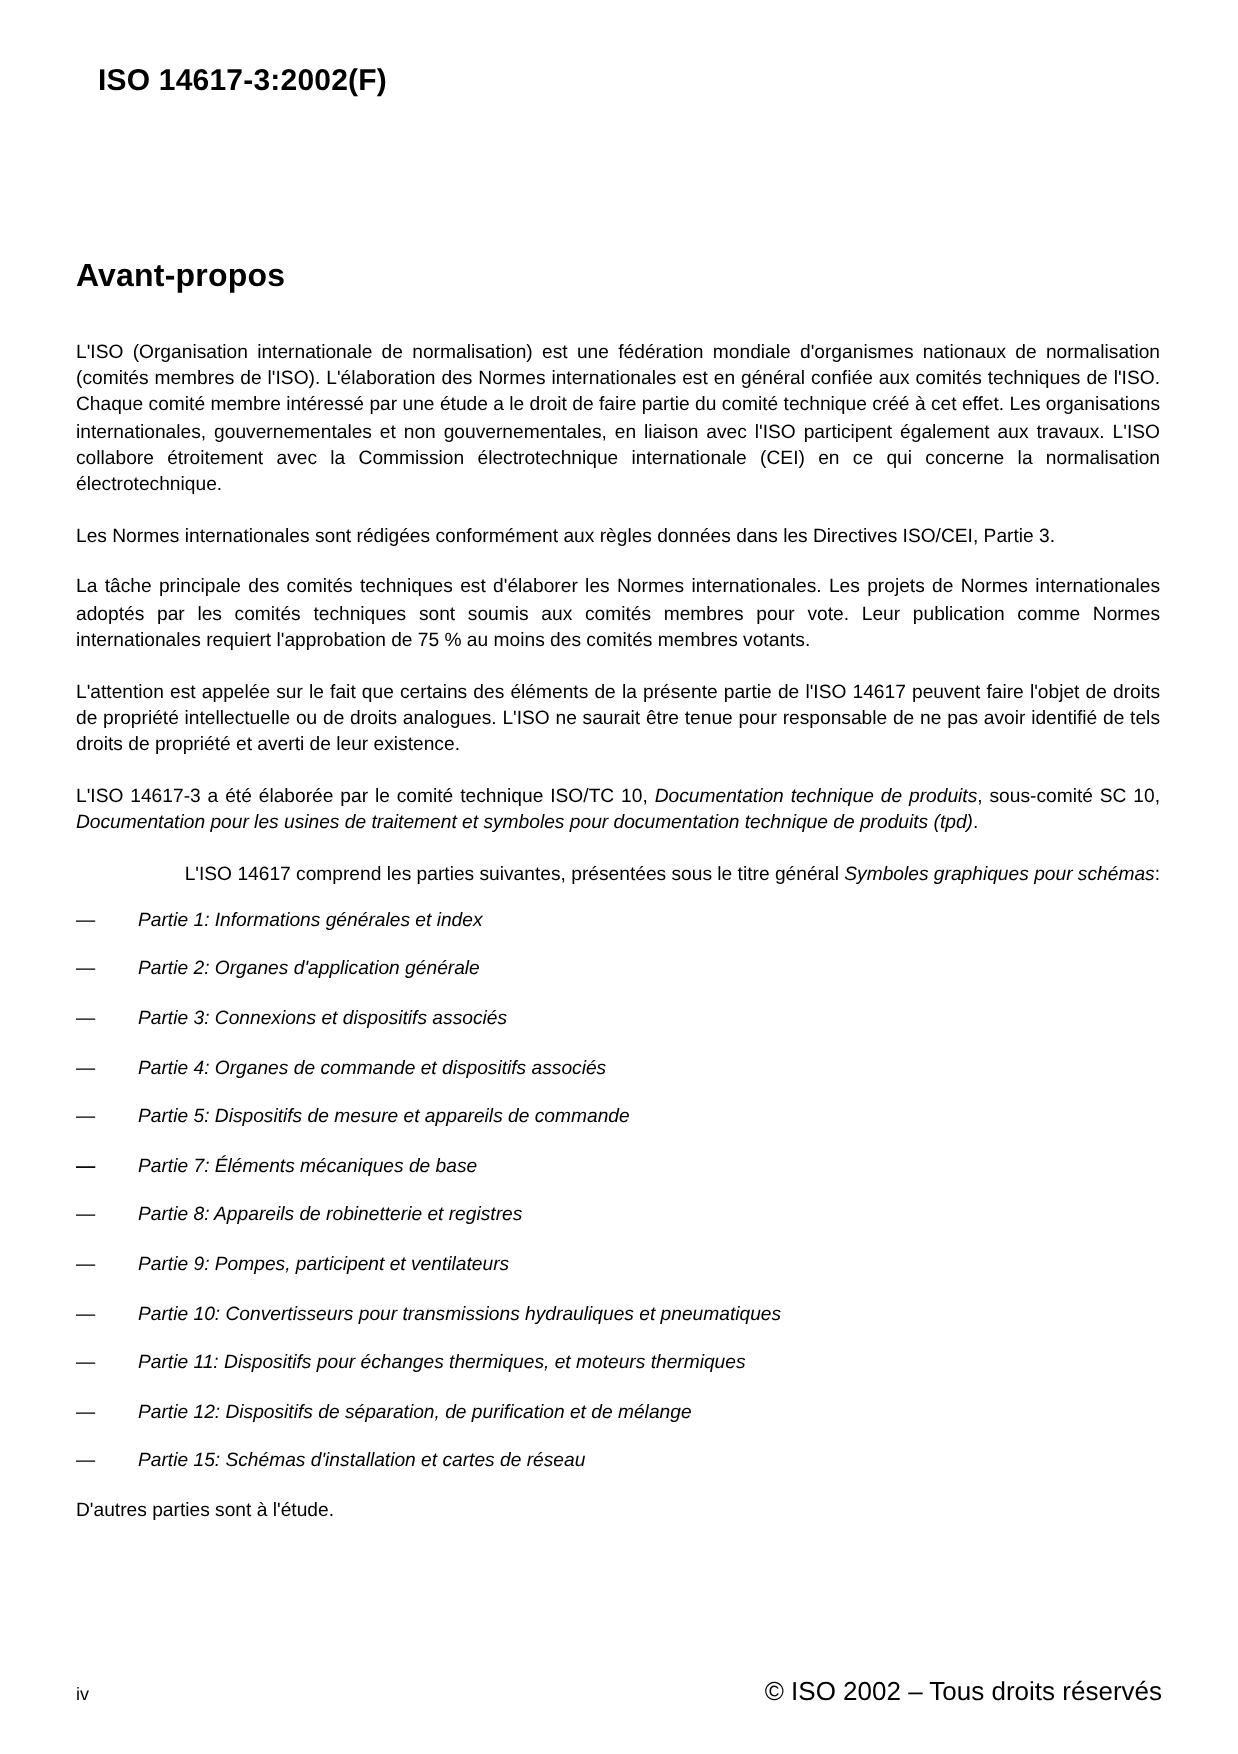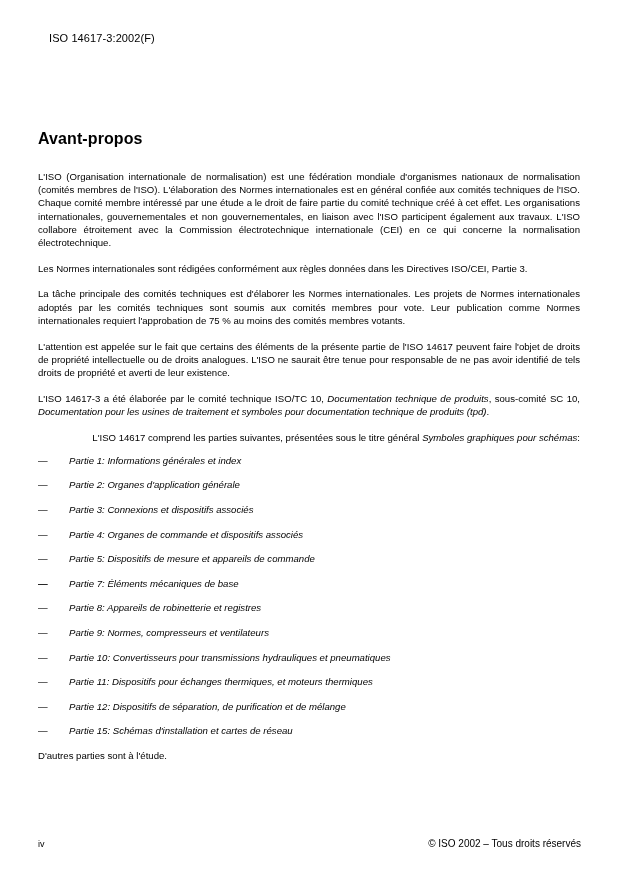--- a/index.html
+++ b/index.html
@@ -16,22 +16,22 @@
     width: 619px;
     height: 877px;
     background: #ffffff;
     overflow: hidden;
   }
   
   .doc-header {
     position: absolute;
     left: 38px;
     top: 32px;
-    font-size: 11px;
-    font-weight: normal;
+    font-size: 15px;
+    font-weight: bold;
     letter-spacing: 0.1px;
     padding-left: 11px;
   }
   
   .content {
     position: absolute;
     left: 38px;
     top: 130px;
     width: 542px;
   }
@@ -94,21 +94,21 @@
     display: flex;
     justify-content: space-between;
     align-items: baseline;
     font-size: 9px;
     text-align: center;
   }
   .folio {
     font-weight: normal;
   }
   .copyright {
-    font-size: 10px;
+    font-size: 13px;
   }
 </style>
 </head>
 <body>
 
 <div class="page">
 
   <div class="doc-header">ISO 14617-3:2002(F)</div>
 
   <div class="content">
@@ -154,21 +154,21 @@
       <li>
         <span class="dash">—</span>
         <span>Partie 7: Éléments mécaniques de base</span>
       </li>
       <li>
         <span class="dash">—</span>
         <span>Partie 8: Appareils de robinetterie et registres</span>
       </li>
       <li>
         <span class="dash">—</span>
-        <span>Partie 9: Normes, compresseurs et ventilateurs</span>
+        <span>Partie 9: Pompes, participent et ventilateurs</span>
       </li>
       <li>
         <span class="dash">—</span>
         <span>Partie 10: Convertisseurs pour transmissions hydrauliques et pneumatiques</span>
       </li>
       <li>
         <span class="dash">—</span>
         <span>Partie 11: Dispositifs pour échanges thermiques, et moteurs thermiques</span>
       </li>
       <li>

